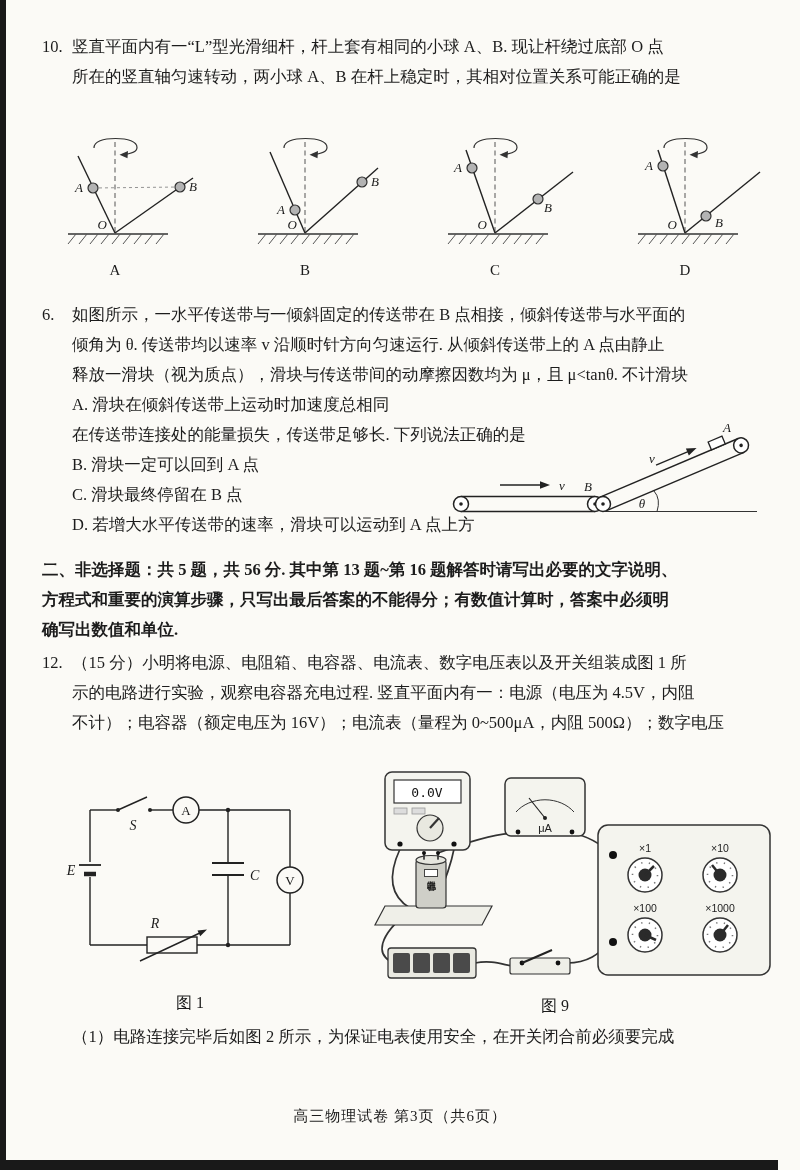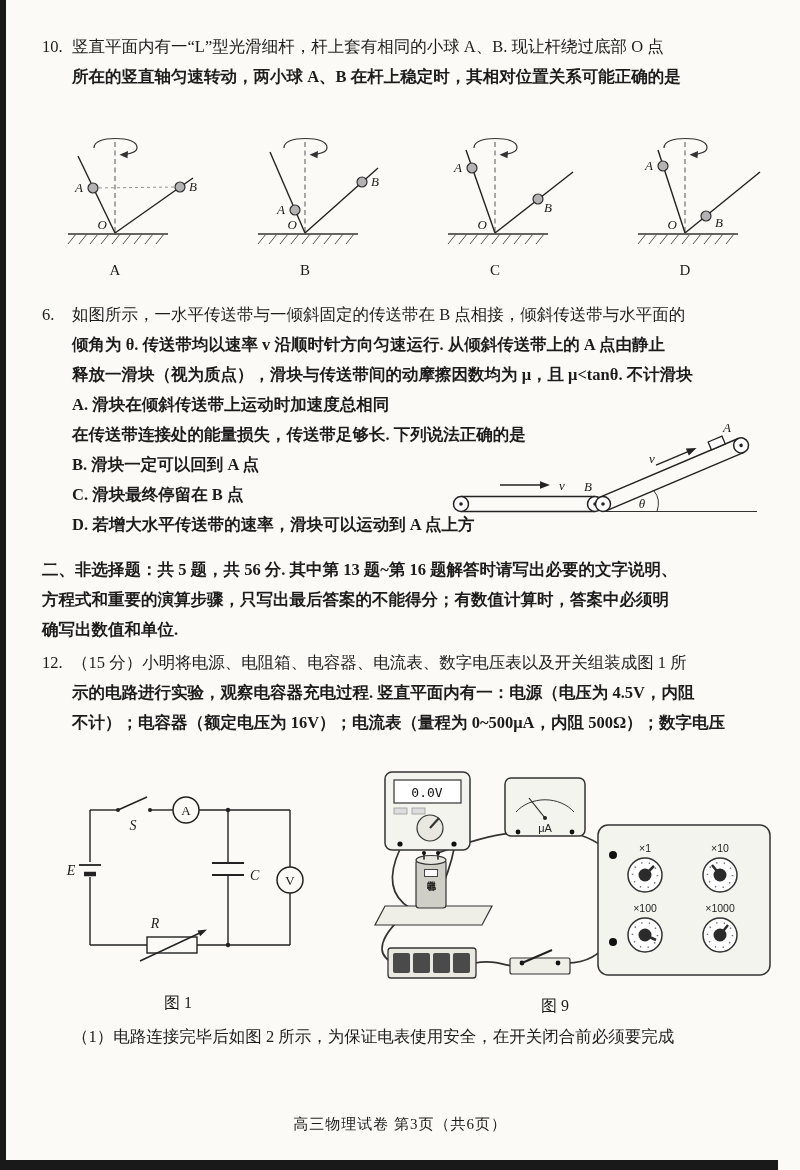--- a/index.html
+++ b/index.html
@@ -6,21 +6,21 @@
   html, body { margin: 0; padding: 0; }
   body {
     width: 800px; height: 1170px; position: relative;
     background: #fbfaf6; color: #1c1c1c;
     font-family: "Liberation Serif", "DejaVu Serif", serif;
     overflow: hidden;
   }
   .abs { position: absolute; }
   .q { left: 42px; width: 745px; }
   .tline { font-size: 16.5px; line-height: 30px; white-space: nowrap; }
-  .cont { padding-left: 30px; font-weight: bold; }
+  .cont { padding-left: 30px; }
   .qnum { display: inline-block; min-width: 30px; }
   .bold-sec .tline { font-weight: bold; font-family: Liberation Serif, serif; }
   .figrow { left: 25px; top: 130px; width: 750px; display: flex; justify-content: space-between; }
   .fig-cell { width: 180px; text-align: center; margin: 0; }
   .fig-cell figcaption { font-size: 15px; margin-top: 3px; font-family: "Liberation Serif", serif; }
   .sym { font-family: "Liberation Serif", serif; font-style: italic; font-size: 13px; fill: #1a1a1a; }
   .msym { font-family: "Liberation Serif", serif; font-size: 13px; fill: #1a1a1a; }
   .w { stroke: #222; stroke-width: 1.4; fill: none; }
   .pulley { fill: #fff; stroke: #222; stroke-width: 1.5; }
   .devbody { fill: #f4f4ee; stroke: #333; stroke-width: 1.5; }
@@ -28,21 +28,21 @@
   .lcd { font-family: "DejaVu Sans Mono", monospace; font-size: 13px; fill: #111; }
   .devlabel { font-family: "Liberation Sans", sans-serif; font-size: 11px; fill: #222; }
   .dlabel { font-family: "Liberation Sans", sans-serif; font-size: 10.5px; fill: #222; }
   .blank { display: inline-block; min-width: 48px; text-align: center;
            border-bottom: 1.6px solid #222; margin: 0 6px; font-size: 13px; }
   .vlabel { position: absolute; left: 424px; top: 869px;
             writing-mode: vertical-rl; text-orientation: upright;
             font-size: 9.5px; line-height: 1.1; background: #fff;
             border: 1px solid #444; padding: 3px 1px; color: #111; }
   .caption { font-size: 16px; text-align: center; }
-  .footer { font-size: 15px; text-align: center; letter-spacing: 1px; margin-top: 8px; }
+  .footer { font-size: 15px; text-align: center; letter-spacing: 1px; }
   .scan-edge-left { position: absolute; left: 0; top: 0; width: 6px; height: 1170px; background: #191919; }
   .scan-edge-bottom { position: absolute; left: 0; top: 1160px; width: 778px; height: 10px; background: #191919; }
 </style>
 </head>
 <body>
 
 <div>
   <div class="scan-edge-left"></div>
   <div class="scan-edge-bottom"></div>
 
@@ -327,21 +327,21 @@
       </g>
     </g>
     <text x="315" y="82" class="dlabel" text-anchor="middle">×1</text>
     <text x="390" y="82" class="dlabel" text-anchor="middle">×10</text>
     <text x="315" y="142" class="dlabel" text-anchor="middle">×100</text>
     <text x="390" y="142" class="dlabel" text-anchor="middle">×1000</text>
   </svg>
 
   <div class="vlabel">电容器</div>
 
-  <div class="abs caption" style="left:48px; top:993px; width:260px">图 1</div>
+  <div class="abs caption" style="left:60px; top:993px; width:260px">图 1</div>
   <div class="abs caption" style="left:330px; top:996px; width:450px">图 9</div>
 
   <section class="abs" style="top:1022px; left:72px">
     <div class="tline">（1）电路连接完毕后如图 2 所示，为保证电表使用安全，在开关闭合前必须要完成</div>
   </section>
 
   <div class="abs footer" style="top:1107px; left:0; width:800px">高三物理试卷  第3页（共6页）</div>
 </div>
 
 </body></html>

